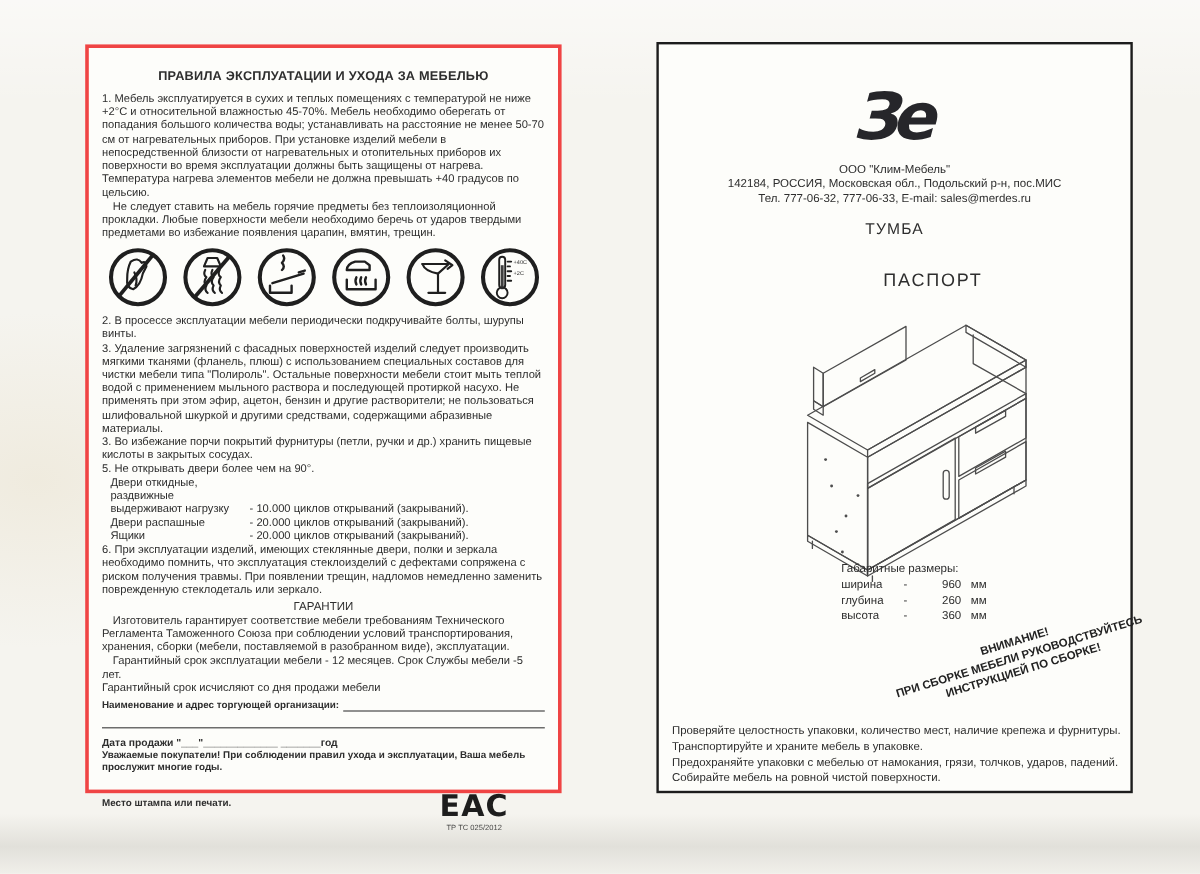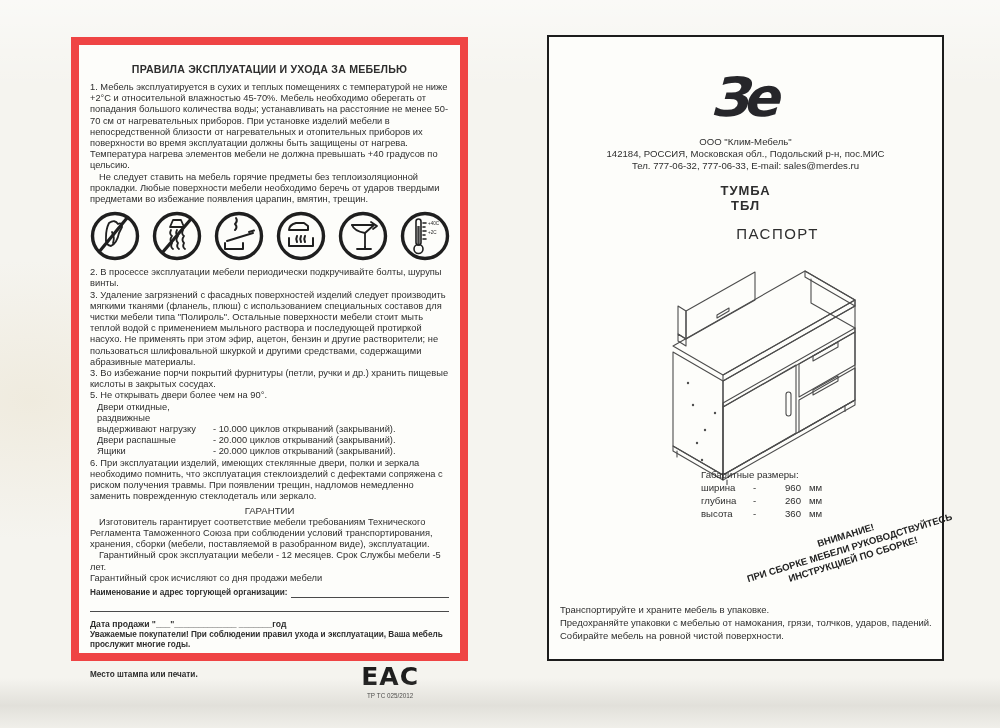--- a/index.html
+++ b/index.html
@@ -16,21 +16,21 @@
     pointer-events:none;
   }
   body::after{
     content:"";position:absolute;left:0;right:0;bottom:0;height:50px;
     background:linear-gradient(180deg, rgba(184,182,174,0) 0%, rgba(184,182,174,.32) 55%, rgba(205,203,196,.12) 100%);
     pointer-events:none;
   }
   .page{position:absolute;background:#fdfdfa;box-sizing:border-box;}
   #left-page{
     left:71px;top:37px;width:397px;height:624px;
-    border:8px solid #ef4444;
+    border:3px solid #ef4444;
     padding:18px 11px 8px 11px;
   }
   #right-page{
     left:547px;top:35px;width:397px;height:626px;
     border:2px solid #1c1c1c;
   }
 
   
   .lp-title{text-align:center;font-weight:bold;font-size:10.6px;letter-spacing:.2px;margin:0 0 7px 0;}
   .bt{font-size:9.3px;line-height:11.2px;margin:0;}
@@ -219,23 +219,22 @@
   <div class="rp-center" style="top:34px;">
     <span class="brand-logo">Зе</span>
   </div>
 
   <div class="rp-center" style="top:99px;">
     <div class="company-line">ООО "Клим-Мебель"</div>
     <div class="company-line">142184, РОССИЯ, Московская обл., Подольский р-н, пос.МИС</div>
     <div class="company-line">Тел. 777-06-32, 777-06-33, E-mail: sales@merdes.ru</div>
   </div>
 
-  <div class="rp-center" style="top:146px;font-weight:bold;">
+  <div class="rp-center" style="top:146px;">
     <div class="product-type">ТУМБА</div>
-    <div class="product-type">ТБЛ</div>
   </div>
 
   <div class="rp-center doc-type" style="top:188px;">ПАСПОРТ</div>
 
   <div class="drawing-wrap">
     <svg viewBox="0 0 275 232" width="275" height="232">
       <g fill="none" stroke="#4d4d4d" stroke-width="1.1" stroke-linejoin="round" stroke-linecap="round">
 
         <path d="M92,122 L224,47 L174,18 L42,93 Z"></path>
         <path d="M92,122 L224,47 L224,53 L92,128 Z"></path>
@@ -298,17 +297,18 @@
     </div>
   </div>
 
   <div class="assembly-warning">
     <div>ВНИМАНИЕ!</div>
     <div>ПРИ СБОРКЕ МЕБЕЛИ РУКОВОДСТВУЙТЕСЬ</div>
     <div>ИНСТРУКЦИЕЙ ПО СБОРКЕ!</div>
   </div>
 
   <div class="handling">
+    <div>Проверяйте целостность упаковки, количество мест, наличие крепежа и фурнитуры.</div>
     <div>Транспортируйте и храните мебель в упаковке.</div>
     <div>Предохраняйте упаковки с мебелью от намокания, грязи, толчков, ударов, падений.</div>
     <div>Собирайте мебель на ровной чистой поверхности.</div>
   </div>
 </div>
 
 </body></html>

